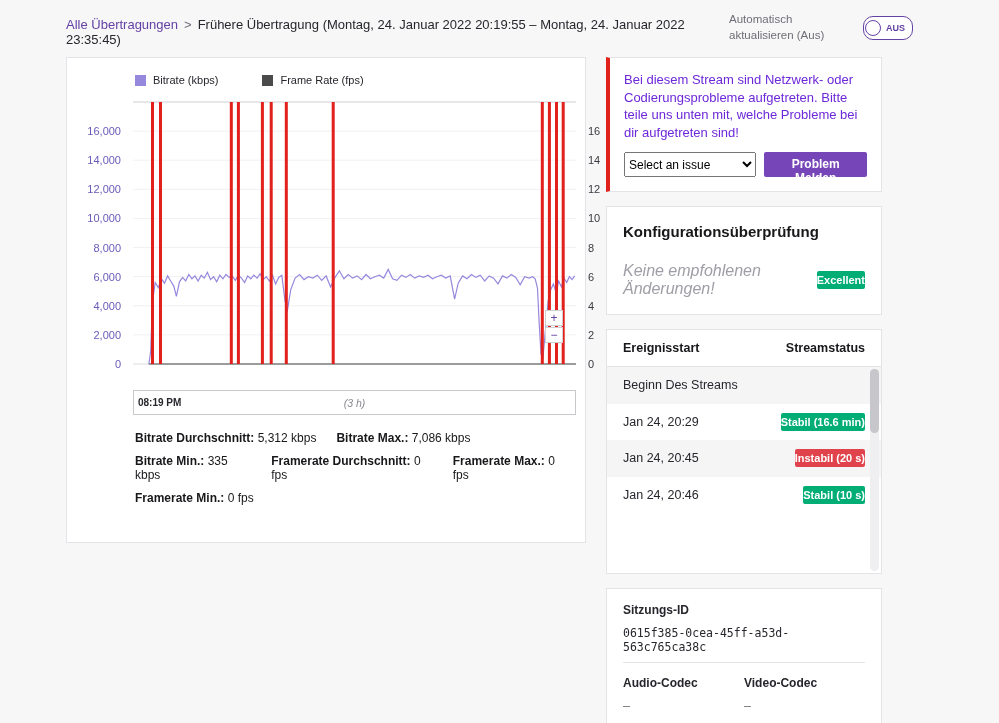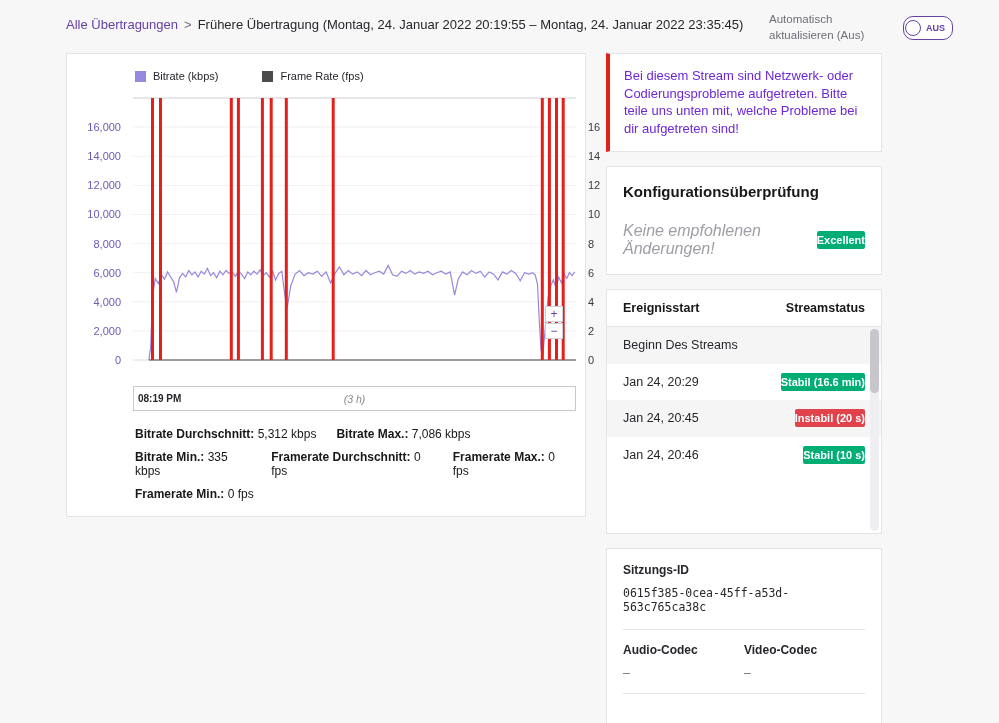--- a/index.html
+++ b/index.html
@@ -6,37 +6,37 @@
   html,body { margin:0; padding:0; }
   body {
     width:999px; height:723px; overflow:hidden;
     background:#f7f7f8; color:#18181b;
     font-family:"Liberation Sans", sans-serif;
   }
   a { cursor:pointer; }
 
   
   .topbar { display:flex; justify-content:space-between; align-items:flex-start;
-            padding:12px 46px 10px 66px; }
+            padding:12px 86px 10px 66px; }
   .crumbs { font-size:13px; padding-top:5px; color:#26262c; }
   .crumbs a { color:#6441a4; text-decoration:none; }
   .crumbs .sep { color:#6e6e76; margin:0 6px; }
   .auto-refresh { display:flex; align-items:center; gap:12px; }
   .ar-label { font-size:11.5px; color:#6e6e76; width:122px; line-height:1.35; text-align:left; }
   .toggle { width:50px; height:24px; border:1px solid #6441a4; border-radius:10px;
             background:#fff; display:flex; align-items:center; cursor:pointer; padding:1px; }
   .toggle .knob { width:16px; height:16px; border-radius:50%; border:1px solid #6441a4; background:#fff; }
   .toggle .toggle-text { font-size:9px; font-weight:bold; color:#6441a4; margin-left:5px; }
 
   
   .content { display:flex; gap:20px; padding:0 69px 0 66px; align-items:flex-start; }
   .card { background:#fff; border:1px solid #e4e4e8; }
 
   
-  .chart-card { width:520px; padding:16px 16px 6px; }
+  .chart-card { width:520px; padding:16px 16px 28px; }
   .legend { display:flex; gap:44px; margin:0 0 6px 52px; }
   .legend-item { display:flex; align-items:center; gap:7px; font-size:11px; color:#26262c; }
   .swatch { width:11px; height:11px; display:inline-block; }
   .chart-wrap { position:relative; }
   svg text { font-family:"Liberation Sans", sans-serif; }
   .zoom-controls { position:absolute; left:462px; top:218px; display:flex; flex-direction:column; gap:1px; }
   .zoom-controls button { width:18px; height:16px; font-size:12px; line-height:1;
        border:1px solid #cfcfd4; background:#fff; color:#6441a4; cursor:pointer; padding:0; }
   .time-axis { margin:8px 0 0 50px; width:443px; height:25px; border:1px solid #c8c8cd;
        background:#fff; display:flex; align-items:center; position:relative; }
@@ -79,21 +79,21 @@
   .scrollbar { position:absolute; right:2px; top:2px; bottom:2px; width:9px;
        background:#efeff1; border-radius:5px; }
   .scroll-thumb { position:absolute; top:0; left:0; width:9px; height:64px;
        background:#c6c6cb; border-radius:5px; cursor:pointer; }
 
   .session-card { padding:14px 16px; }
   .sess-label { font-size:12px; font-weight:bold; color:#26262c; }
   .sess-value { font-family:"DejaVu Sans Mono","Liberation Mono",monospace;
        font-size:11.5px; color:#26262c; margin-top:9px; }
   .sess-value.dash { color:#6e6e76; }
-  .sess-block { padding-bottom:15px; border-bottom:1px solid #e4e4e8; }
+  .sess-block { padding-bottom:8px; border-bottom:1px solid #e4e4e8; }
   .sess-grid { display:grid; grid-template-columns:1fr 1fr; padding:13px 0; }
   .sess-grid.bordered { border-bottom:1px solid #e4e4e8; }
 </style>
 </head>
 <body>
 
 <header class="topbar">
   <div class="crumbs">
     <a>Alle Übertragungen</a><span class="sep">&gt;</span><span>Frühere Übertragung (Montag, 24. Januar 2022 20:19:55 – Montag, 24. Januar 2022 23:35:45)</span>
   </div>
@@ -185,20 +185,26 @@
         <div class="stat-row">
           <span class="stat"><b>Framerate Min.:</b> 0 fps</span>
         </div>
       </div>
   </section>
 
   <aside class="right-col">
 
     <section class="card issue-card">
       <div class="issue-msg">Bei diesem Stream sind Netzwerk- oder Codierungsprobleme aufgetreten. Bitte teile uns unten mit, welche Probleme bei dir aufgetreten sind!</div>
+      <div class="issue-controls">
+        <select>
+          <option>Select an issue</option>
+        </select>
+        <button class="report-btn">Problem Melden</button>
+      </div>
     </section>
 
     <section class="card config-card">
       <div class="config-title">Konfigurationsüberprüfung</div>
       <div class="config-row">
         <span class="config-msg">Keine empfohlenen Änderungen!</span>
         <span class="badge badge-stable">Excellent</span>
       </div>
     </section>
 

